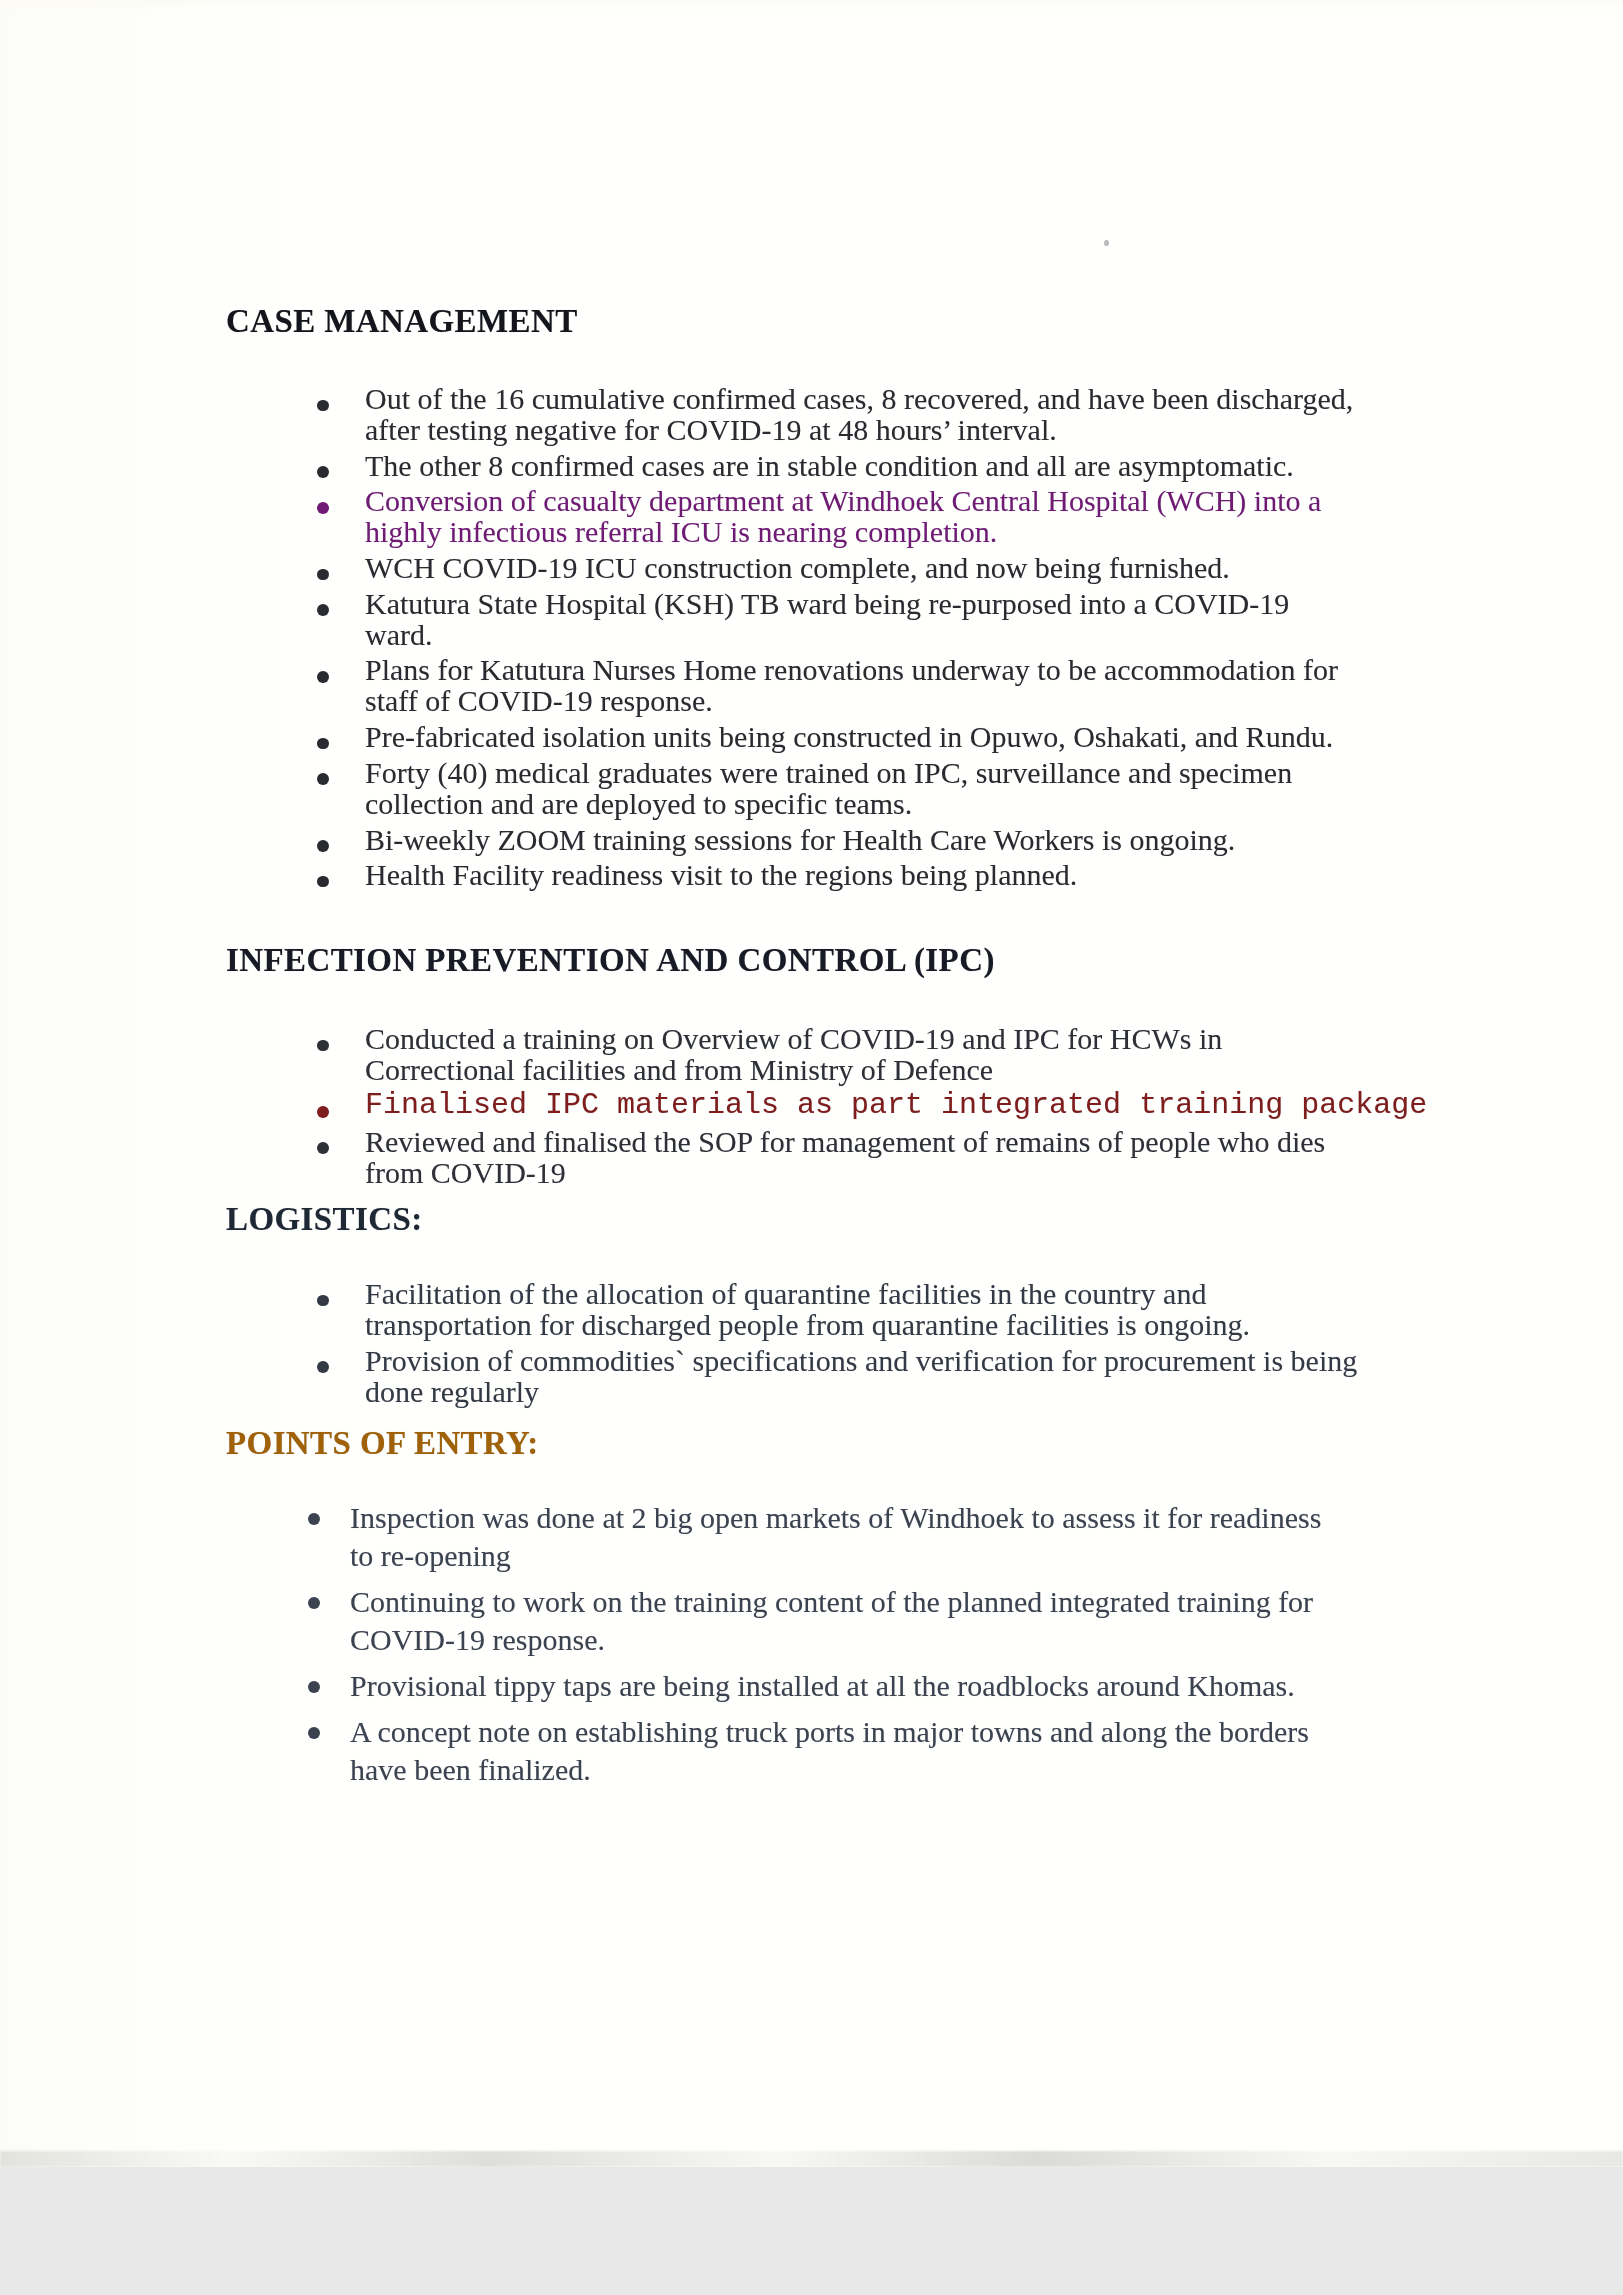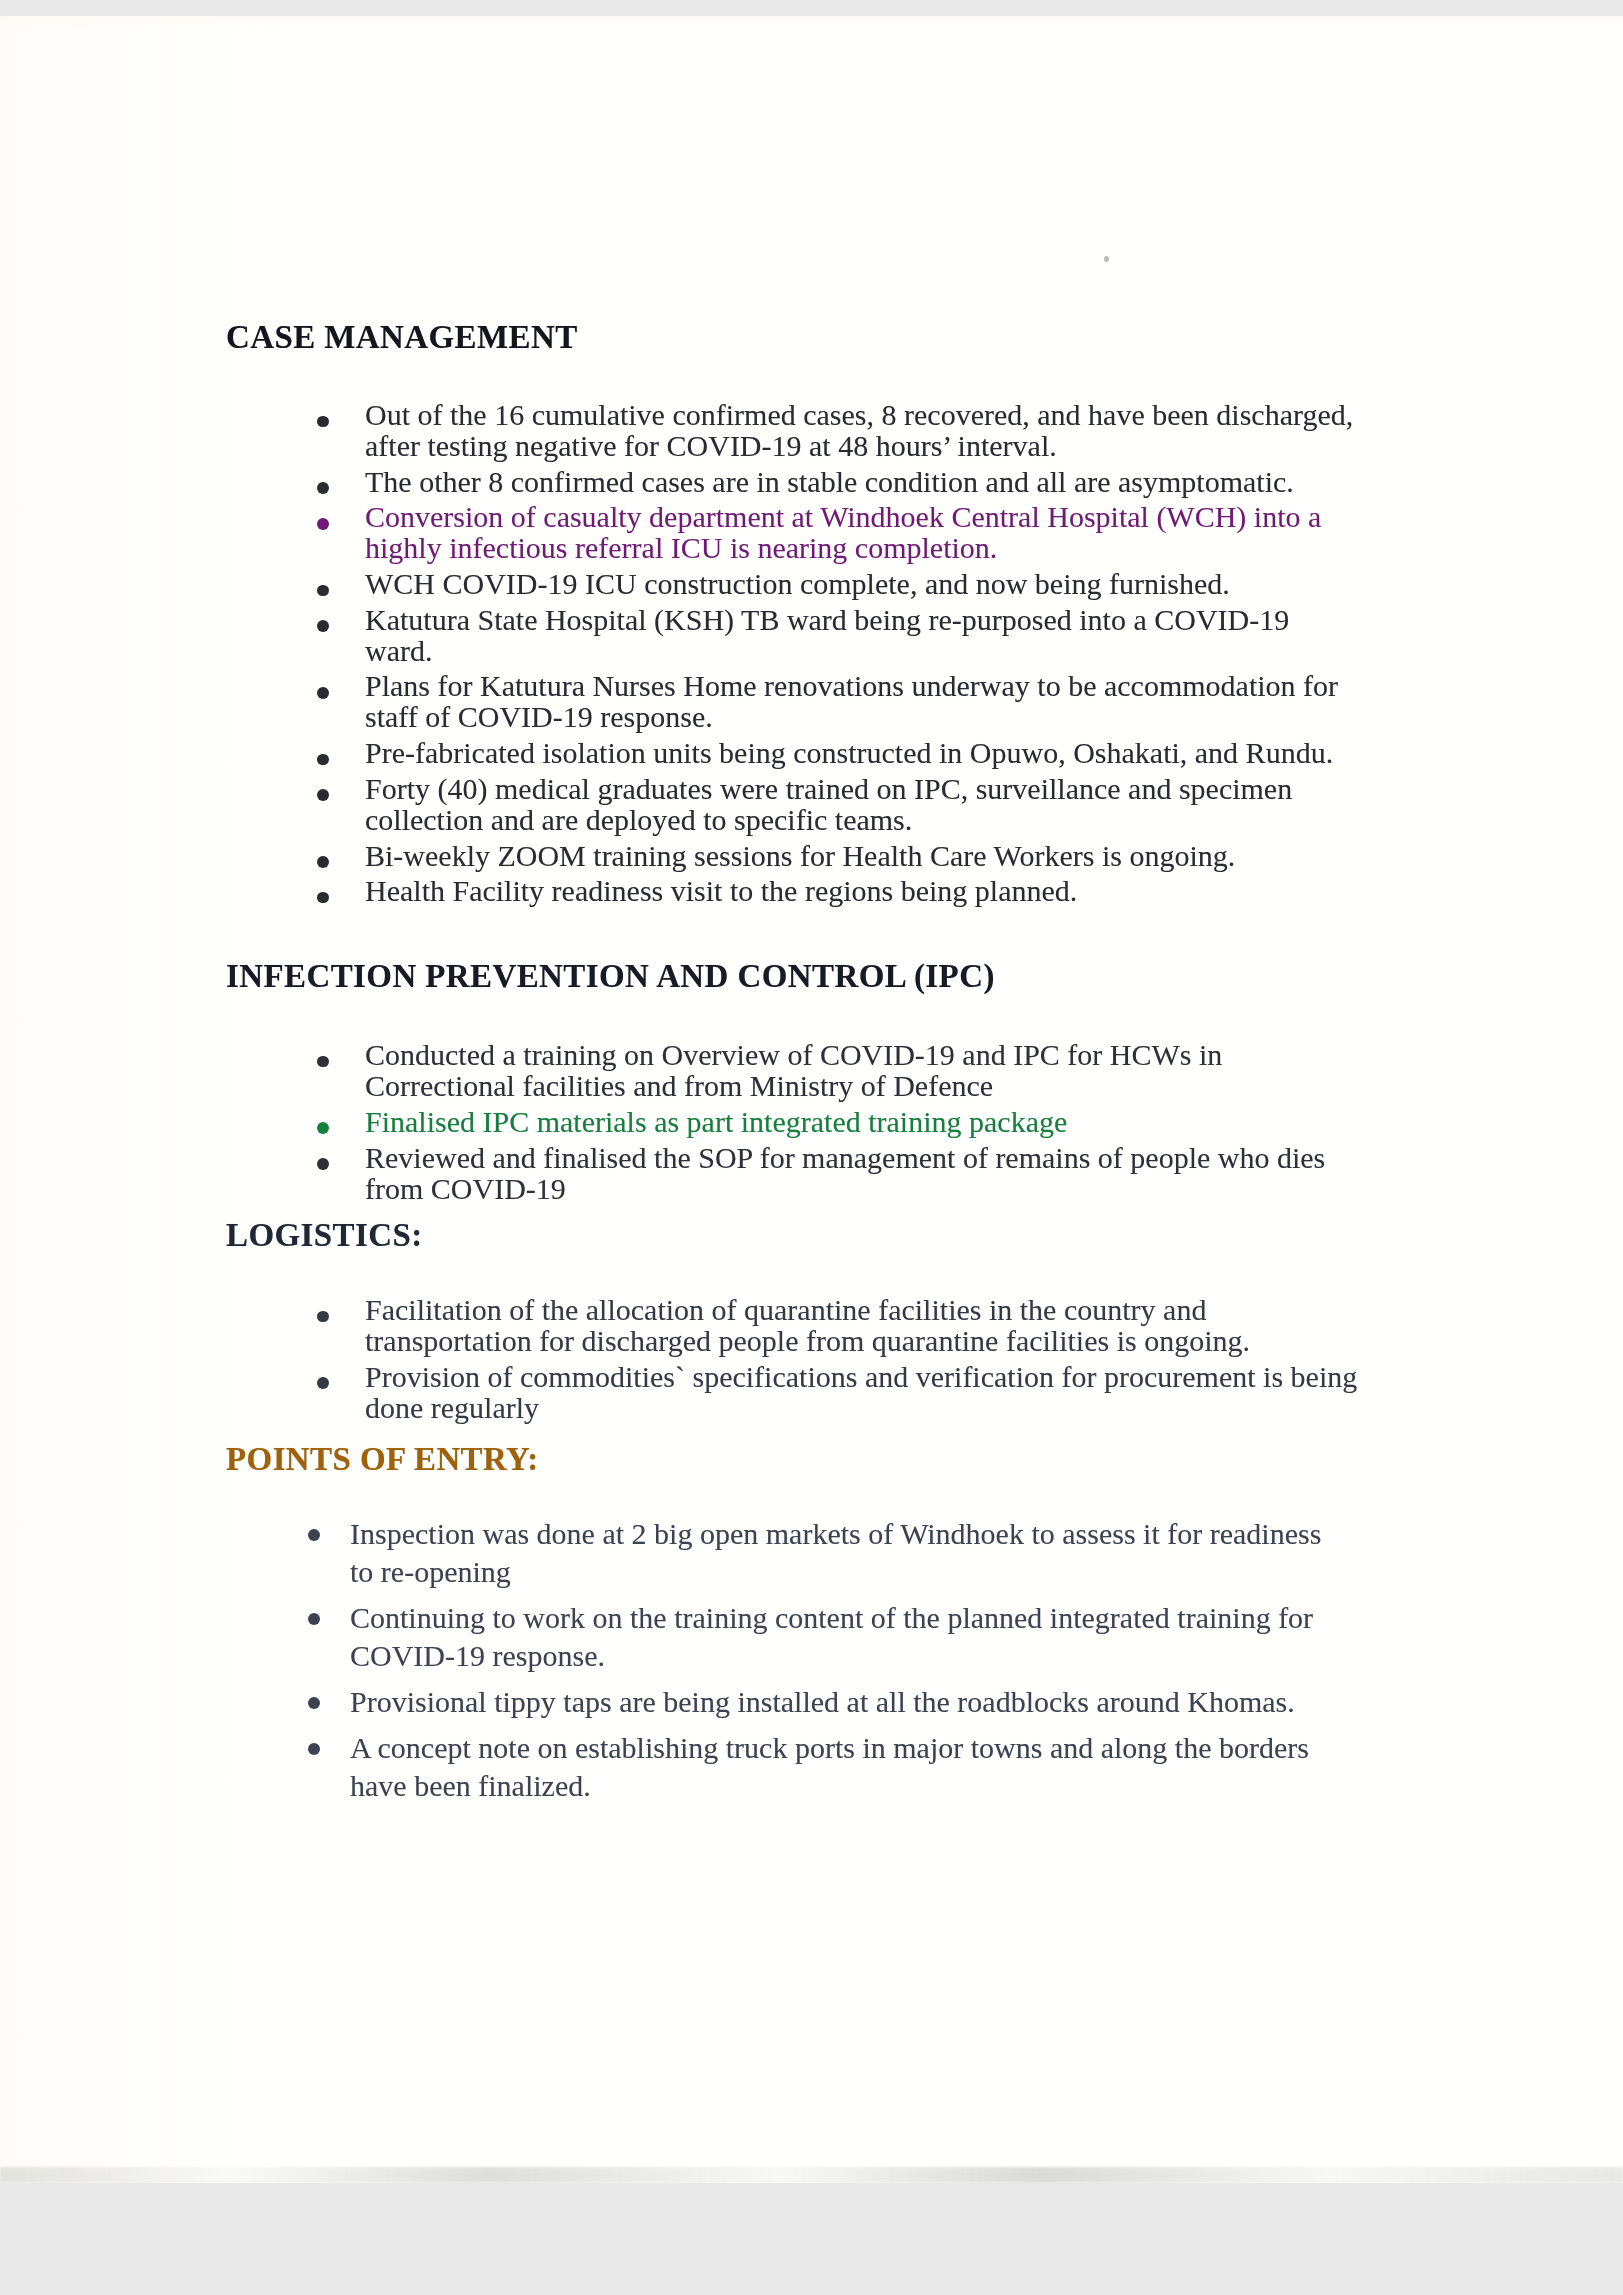--- a/index.html
+++ b/index.html
@@ -1,21 +1,21 @@
 <!DOCTYPE html>
 <html style="--page-bg: #fffffd; --heading-ink: #181b24; --footer-number: #33302f; --footer-sep: #4a4648; --footer-label: #8e8789;font-size:12.6px"><head>
 <meta charset="utf-8">
 <title>Scanned Report Page</title>
 <style>
   html, body { margin: 0; padding: 0; background: #e8e8e8; }
   .page {
     position: relative;
     width: 1623px;
     height: 2167px;
-    margin: 16px auto;
+    margin: 0 auto;
     background: var(--page-bg, #fffffd);
     overflow: hidden;
     font-family: "Liberation Serif", serif;
   }
   
   .page::before {
     content: "";
     position: absolute; inset: 0;
     background:
       linear-gradient(180deg, rgba(250,248,240,0.5) 0px, rgba(255,255,255,0) 11px),
@@ -150,21 +150,21 @@
           <li style="color: rgb(42, 43, 49);"><span class="dot"></span><span class="btxt">Bi-weekly ZOOM training sessions for Health Care Workers is ongoing.</span></li>
           <li style="color: rgb(42, 43, 49);"><span class="dot"></span><span class="btxt">Health Facility readiness visit to the regions being planned.</span></li>
         </ul>
   </section>
 
   <section class="doc-section loose" data-sec="ipc">
     <h2 class="section-heading" style="color: rgb(24, 27, 38);">INFECTION PREVENTION AND CONTROL (IPC)</h2>
     <ul class="bullet-list">
           <li style="color: rgb(46, 48, 56);"><span class="dot"></span><span class="btxt">Conducted a training on Overview of COVID-19 and IPC for HCWs in
 Correctional facilities and from Ministry of Defence</span></li>
-          <li style="color: #15803d;"><span class="dot"></span><span class="btxt">Finalised IPC materials as part integrated training package</span></li>
+          <li style="color: #7f1d1d; font-family: Liberation Mono, monospace;"><span class="dot"></span><span class="btxt">Finalised IPC materials as part integrated training package</span></li>
           <li style="color: rgb(46, 48, 56);"><span class="dot"></span><span class="btxt">Reviewed and finalised the SOP for management of remains of people who dies
 from COVID-19</span></li>
         </ul>
   </section>
 
   <section class="doc-section loose" data-sec="logistics">
     <h2 class="section-heading" style="color: rgb(31, 40, 53);">LOGISTICS:</h2>
     <ul class="bullet-list">
           <li style="color: rgb(52, 58, 69);"><span class="dot"></span><span class="btxt">Facilitation of the allocation of quarantine facilities in the country and
 transportation for discharged people from quarantine facilities is ongoing.</span></li>

